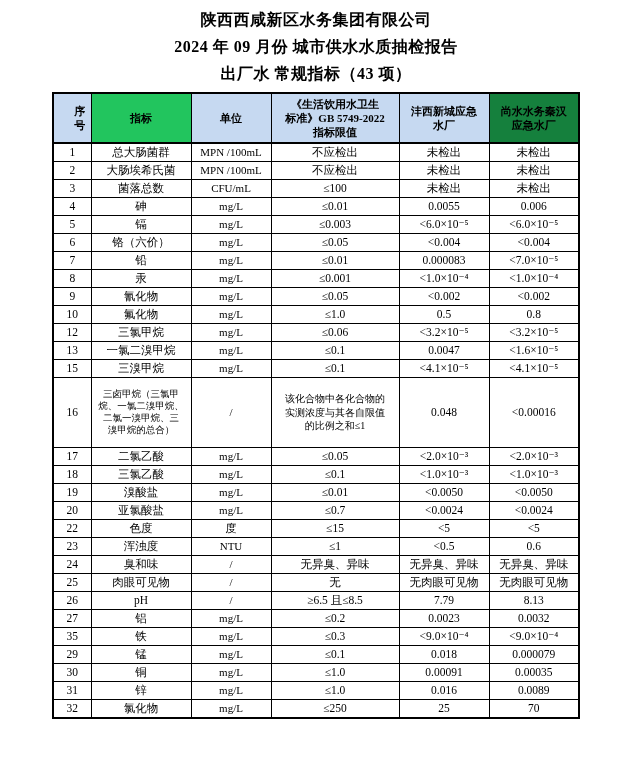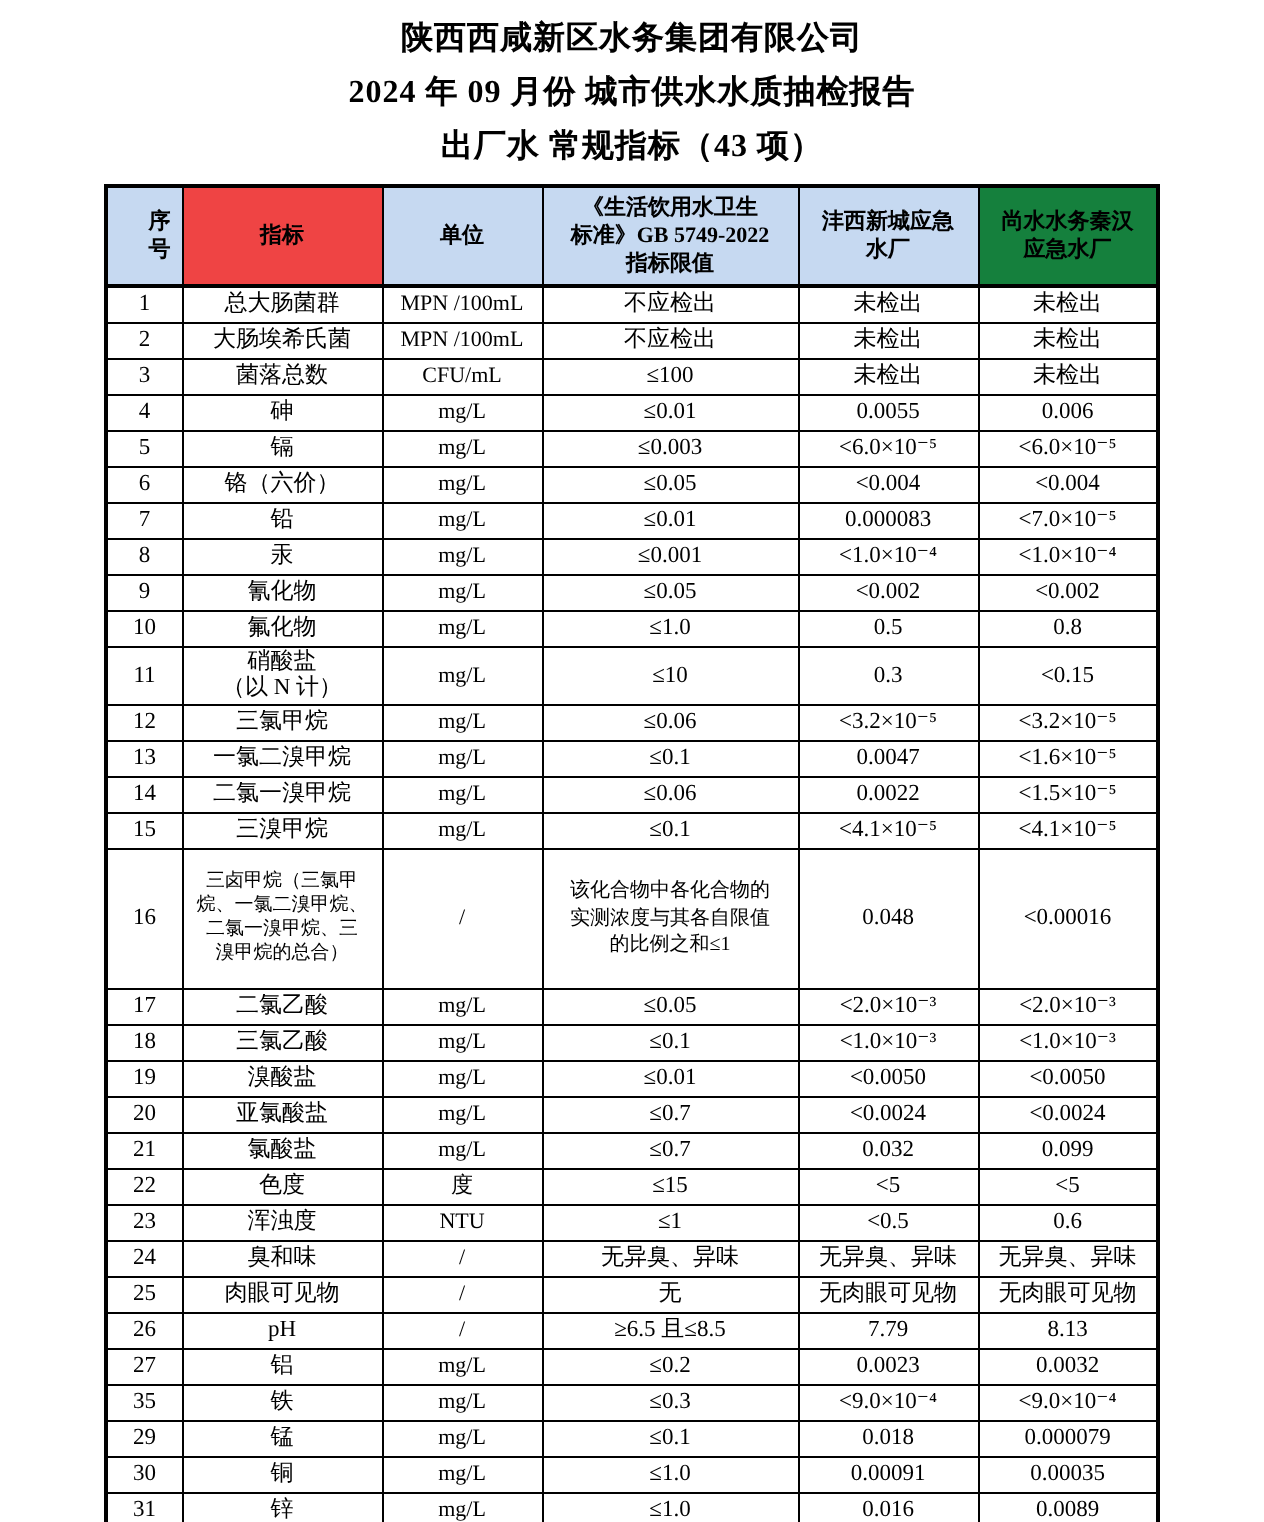--- a/index.html
+++ b/index.html
@@ -57,21 +57,21 @@
       <col class="c-no">
         <col class="c-ind">
         <col class="c-unit">
       <col class="c-limit">
         <col class="c-p1">
         <col class="c-p2">
     </colgroup>
     <thead>
       <tr>
           <th style="background: rgb(198, 217, 241); padding-left: 16px;">序号</th>
-          <th style="background: #ef4444;">指标</th>
+          <th style="background: #22c55e;">指标</th>
           <th style="background: rgb(198, 217, 241);">单位</th>
           <th style="background: rgb(198, 217, 241);">《生活饮用水卫生
 标准》GB 5749-2022
 指标限值</th>
           <th style="background: rgb(198, 217, 241);">沣西新城应急
 水厂</th>
           <th style="background: #15803d;">尚水水务秦汉
 应急水厂</th>
         </tr>
     </thead>
@@ -149,52 +149,35 @@
           <td class="shangshui-value-cell">&lt;0.002</td>
         </tr>
         <tr>
           <td class="row-number-cell">10</td>
           <td class="indicator-cell">氟化物</td>
           <td class="unit-cell">mg/L</td>
           <td class="limit-cell">≤1.0</td>
           <td class="fengxi-value-cell">0.5</td>
           <td class="shangshui-value-cell">0.8</td>
         </tr>
-        <tr class="tall2">
-          <td class="row-number-cell">11</td>
-          <td class="indicator-cell">硝酸盐
-（以 N 计）</td>
-          <td class="unit-cell">mg/L</td>
-          <td class="limit-cell">≤10</td>
-          <td class="fengxi-value-cell">0.3</td>
-          <td class="shangshui-value-cell">&lt;0.15</td>
-        </tr>
         <tr>
           <td class="row-number-cell">12</td>
           <td class="indicator-cell">三氯甲烷</td>
           <td class="unit-cell">mg/L</td>
           <td class="limit-cell">≤0.06</td>
           <td class="fengxi-value-cell">&lt;3.2×10⁻⁵</td>
           <td class="shangshui-value-cell">&lt;3.2×10⁻⁵</td>
         </tr>
         <tr>
           <td class="row-number-cell">13</td>
           <td class="indicator-cell">一氯二溴甲烷</td>
           <td class="unit-cell">mg/L</td>
           <td class="limit-cell">≤0.1</td>
           <td class="fengxi-value-cell">0.0047</td>
           <td class="shangshui-value-cell">&lt;1.6×10⁻⁵</td>
-        </tr>
-        <tr>
-          <td class="row-number-cell">14</td>
-          <td class="indicator-cell">二氯一溴甲烷</td>
-          <td class="unit-cell">mg/L</td>
-          <td class="limit-cell">≤0.06</td>
-          <td class="fengxi-value-cell">0.0022</td>
-          <td class="shangshui-value-cell">&lt;1.5×10⁻⁵</td>
         </tr>
         <tr>
           <td class="row-number-cell">15</td>
           <td class="indicator-cell">三溴甲烷</td>
           <td class="unit-cell">mg/L</td>
           <td class="limit-cell">≤0.1</td>
           <td class="fengxi-value-cell">&lt;4.1×10⁻⁵</td>
           <td class="shangshui-value-cell">&lt;4.1×10⁻⁵</td>
         </tr>
         <tr class="compact">
@@ -236,28 +219,20 @@
         </tr>
         <tr>
           <td class="row-number-cell">20</td>
           <td class="indicator-cell">亚氯酸盐</td>
           <td class="unit-cell">mg/L</td>
           <td class="limit-cell">≤0.7</td>
           <td class="fengxi-value-cell">&lt;0.0024</td>
           <td class="shangshui-value-cell">&lt;0.0024</td>
         </tr>
         <tr>
-          <td class="row-number-cell">21</td>
-          <td class="indicator-cell">氯酸盐</td>
-          <td class="unit-cell">mg/L</td>
-          <td class="limit-cell">≤0.7</td>
-          <td class="fengxi-value-cell">0.032</td>
-          <td class="shangshui-value-cell">0.099</td>
-        </tr>
-        <tr>
           <td class="row-number-cell">22</td>
           <td class="indicator-cell">色度</td>
           <td class="unit-cell">度</td>
           <td class="limit-cell">≤15</td>
           <td class="fengxi-value-cell">&lt;5</td>
           <td class="shangshui-value-cell">&lt;5</td>
         </tr>
         <tr>
           <td class="row-number-cell">23</td>
           <td class="indicator-cell">浑浊度</td>

